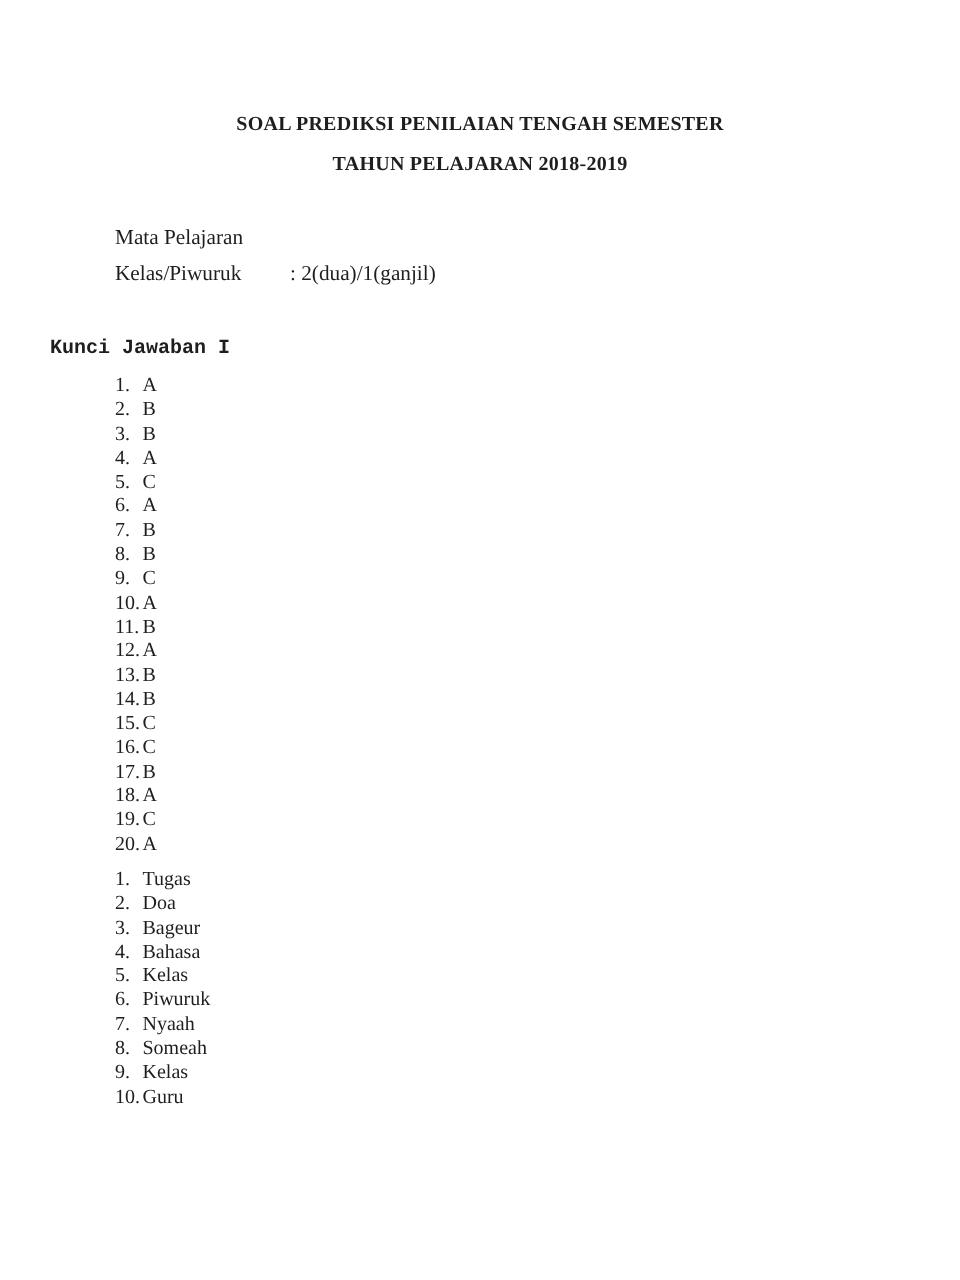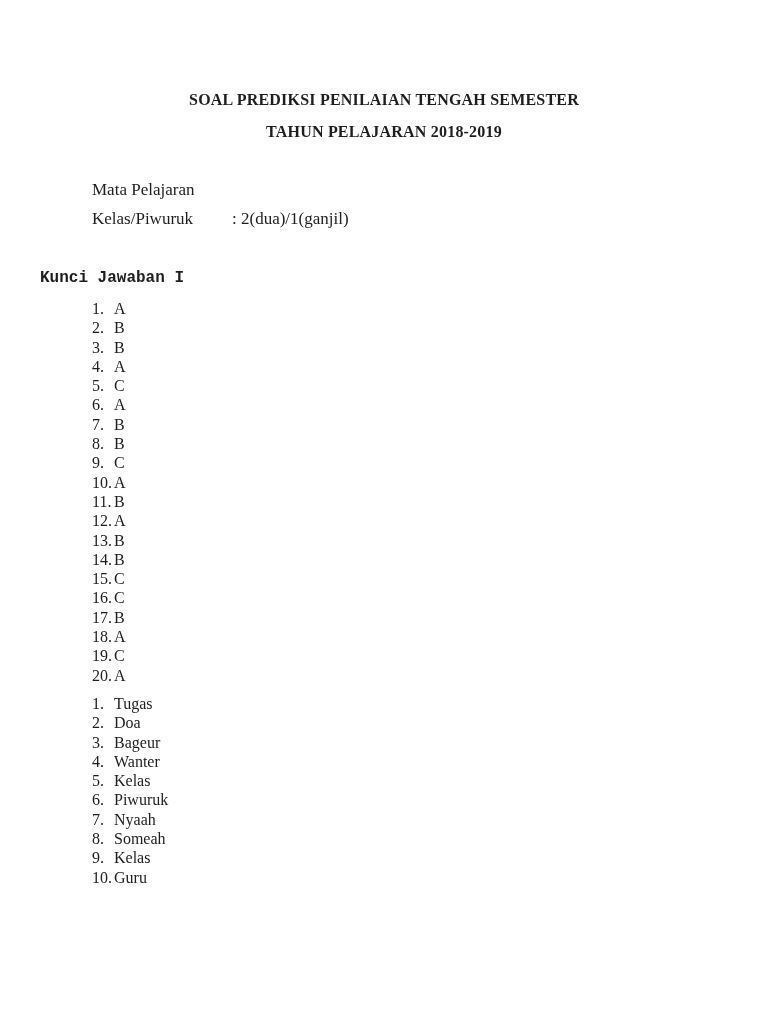--- a/index.html
+++ b/index.html
@@ -205,21 +205,21 @@
       <li>
         <span class="num">2.</span>
         <span class="val">Doa</span>
       </li>
       <li>
         <span class="num">3.</span>
         <span class="val">Bageur</span>
       </li>
       <li>
         <span class="num">4.</span>
-        <span class="val">Wanter</span>
+        <span class="val">Bahasa</span>
       </li>
       <li>
         <span class="num">5.</span>
         <span class="val">Kelas</span>
       </li>
       <li>
         <span class="num">6.</span>
         <span class="val">Piwuruk</span>
       </li>
       <li>

